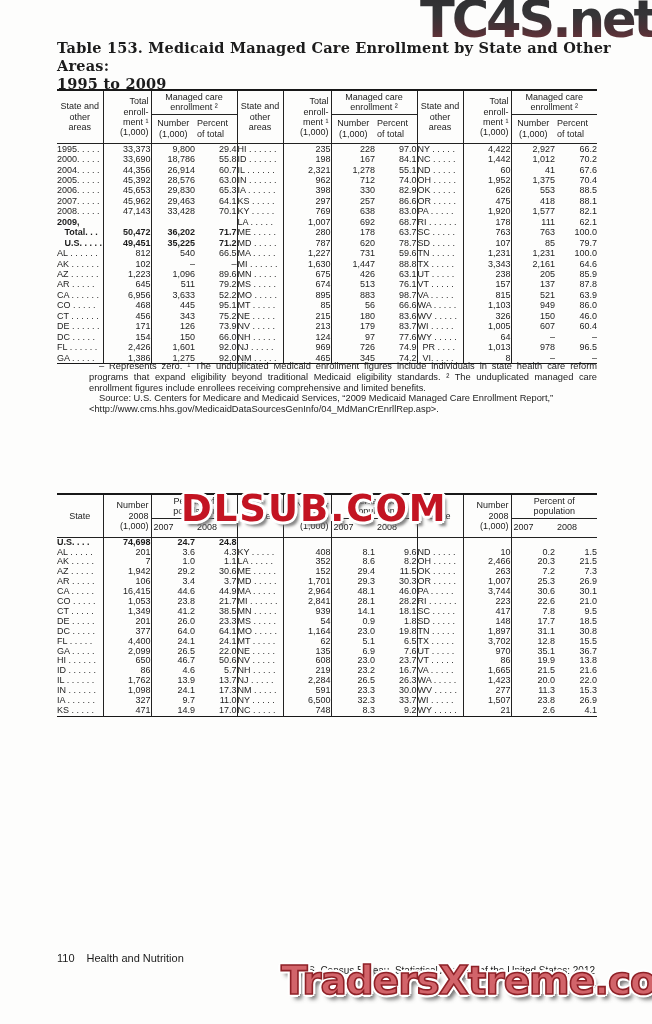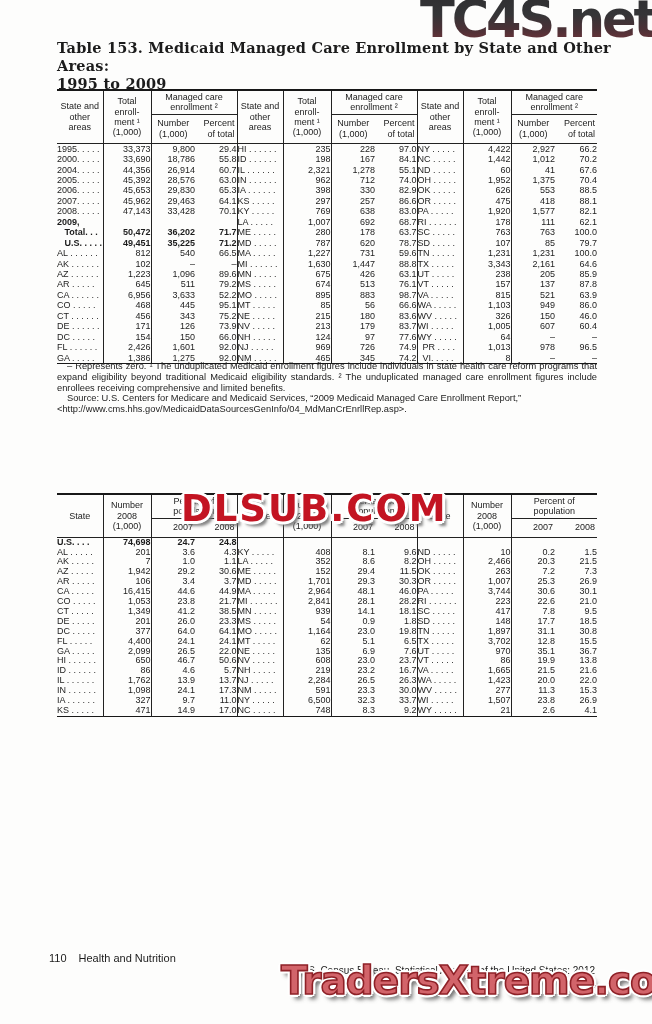--- a/index.html
+++ b/index.html
@@ -4,34 +4,34 @@
 <style>
   html,body{margin:0;padding:0;background:#e8e8e8;}
   .page{position:relative;width:652px;height:1024px;background:#fdfdfc;overflow:hidden;
         font-family:"Liberation Sans",sans-serif;color:#1c1c1c;}
 
   
   .tbl-title{position:absolute;left:57px;width:560px;font-family:"DejaVu Serif",serif;
              font-weight:bold;font-size:14.5px;line-height:18px;white-space:pre-line;letter-spacing:.2px;}
   .headnote{position:absolute;left:57px;width:540px;font-size:9.3px;line-height:10.5px;}
   .note-block{position:absolute;left:57px;width:540px;font-size:9.3px;line-height:10.8px;}
-  .note{text-indent:10px;}
+  .note{text-indent:10px;margin-left:32px;}
   .note.justify{text-align:justify;}
 
   
   table.stat{position:absolute;left:57px;border-collapse:collapse;table-layout:fixed;width:540px;
              font-size:9px;color:#1c1c1c;border-top:2px solid #181818;border-bottom:1.5px solid #181818;}
   table.stat thead{border-bottom:1px solid #222;}
   table.stat th{font-weight:normal;vertical-align:middle;white-space:pre-line;
                 padding:1px 2px;line-height:10.3px;}
   .h-state{text-align:center;}
-  .h-total{text-align:center;padding-right:3px;margin-left:44px;}
+  .h-total{text-align:right;padding-right:3px;margin-left:44px;}
   .h-group{text-align:center;border-bottom:1px solid #222;}
   .h-sub-num{text-align:center;}
-  .h-sub-pct{text-align:right;padding-right:4px;}
+  .h-sub-pct{text-align:left;padding-right:4px;}
   .bR{border-right:1px solid #222;}
   #t153 tbody{line-height:10.45px;}
   #t154 tbody{line-height:9.9px;}
   table.stat td{padding:0;white-space:pre;overflow:hidden;}
   td.c-label{text-align:left;padding-left:2px;border-right:1px solid #222;}
   td.c-total{text-align:right;padding-right:3px;border-right:1px solid #222;}
   td.c-num{text-align:right;padding-right:7px;}
   td.c-pct{text-align:right;padding-right:5px;border-right:1px solid #222;}
   table.stat td:last-child{border-right:none;}
   .b{font-weight:bold;margin-top:25px;}
@@ -39,21 +39,21 @@
   #t153 thead tr:first-child th{height:20px;}
   #t153 thead tr:last-child th{height:26px;}
   #t154 thead tr:first-child th{height:19px;}
   #t154 thead tr:last-child th{height:16px;}
   #title153{top:39px;} #headnote153{top:77px;}
   #notes153{top:361px;}
   #title154{top:446px;} #headnote154{top:482px;}
   #source154{top:713px;}
 
   
-  .footer-left{position:absolute;left:49px;top:952px;font-size:11px;}
+  .footer-left{position:absolute;left:57px;top:952px;font-size:11px;}
   .footer-left .sec{margin-left:12px;}
   .credit{position:absolute;left:57px;top:965px;width:538px;text-align:right;font-size:10px;}
 
   
   .wm{position:absolute;font-family:"DejaVu Sans",sans-serif;font-weight:bold;z-index:6;}
   .wm-top{top:-10px;right:-3px;font-size:51px;letter-spacing:-3px;color:#3a383a;}
   @supports (-webkit-background-clip:text){
     .wm-top{background:linear-gradient(180deg,#2e2e30 0%,#353537 42%,#4a3136 66%,#643339 82%,#703c42 100%);
             -webkit-background-clip:text;background-clip:text;color:transparent;}
   }

